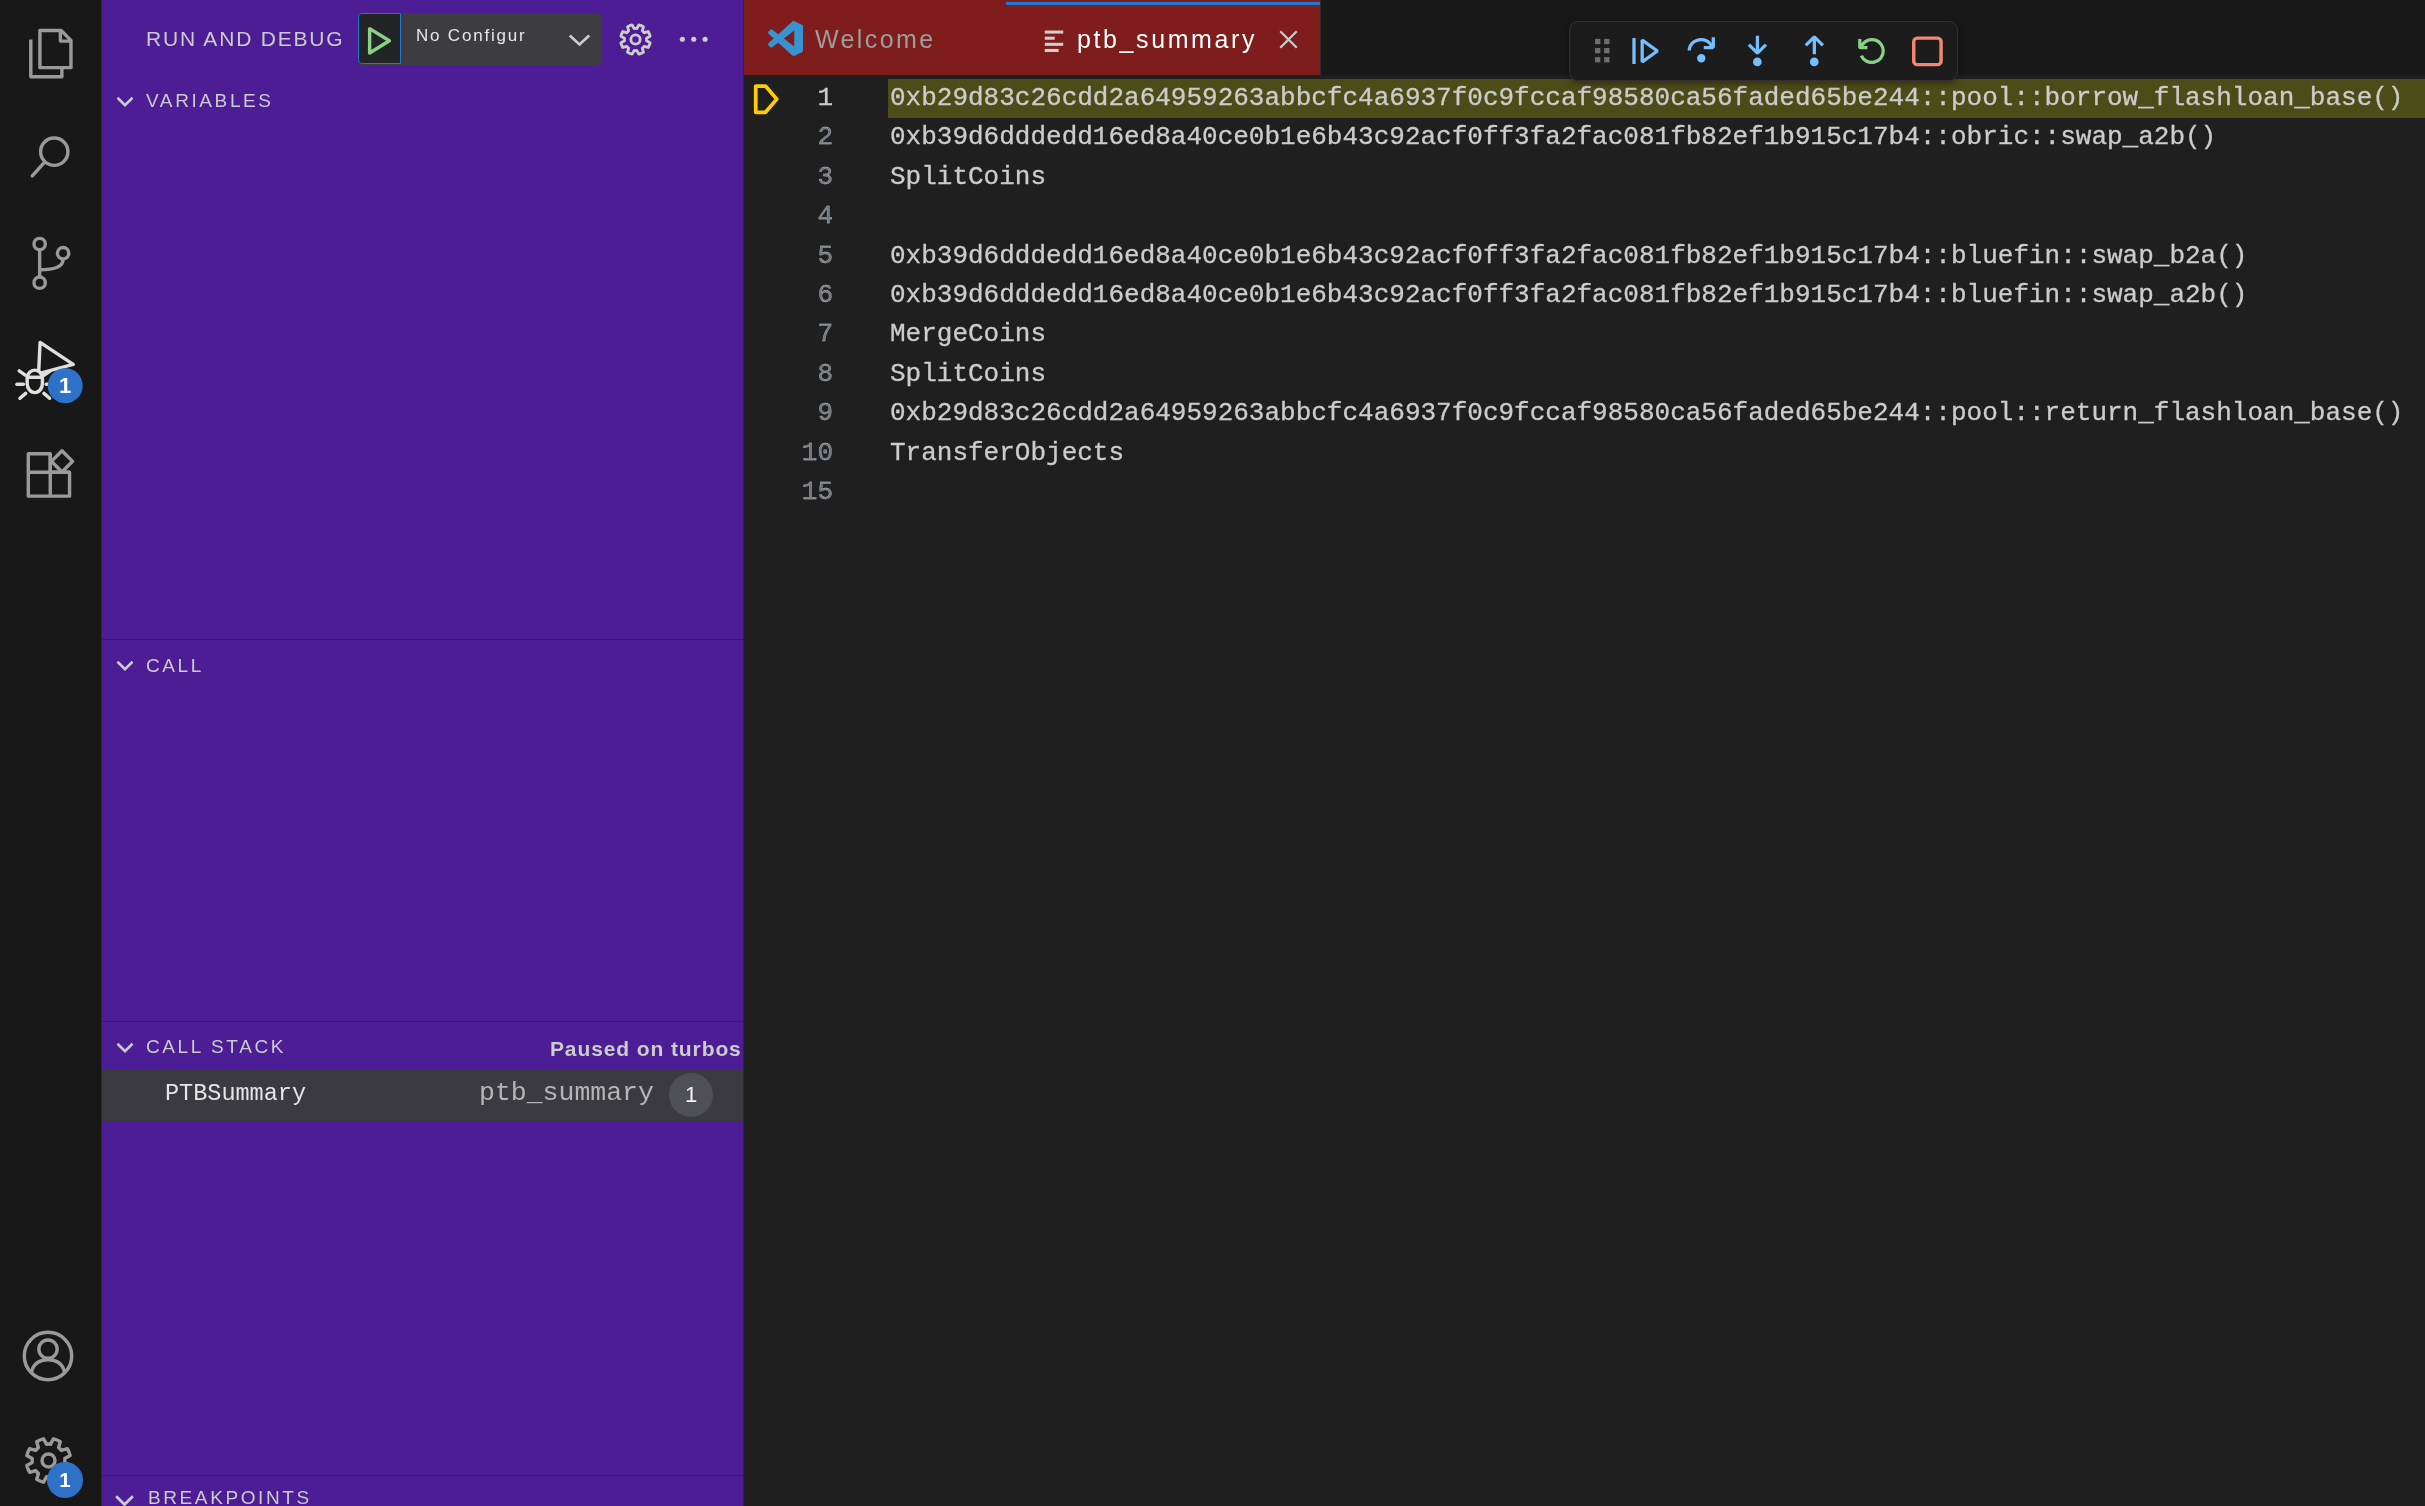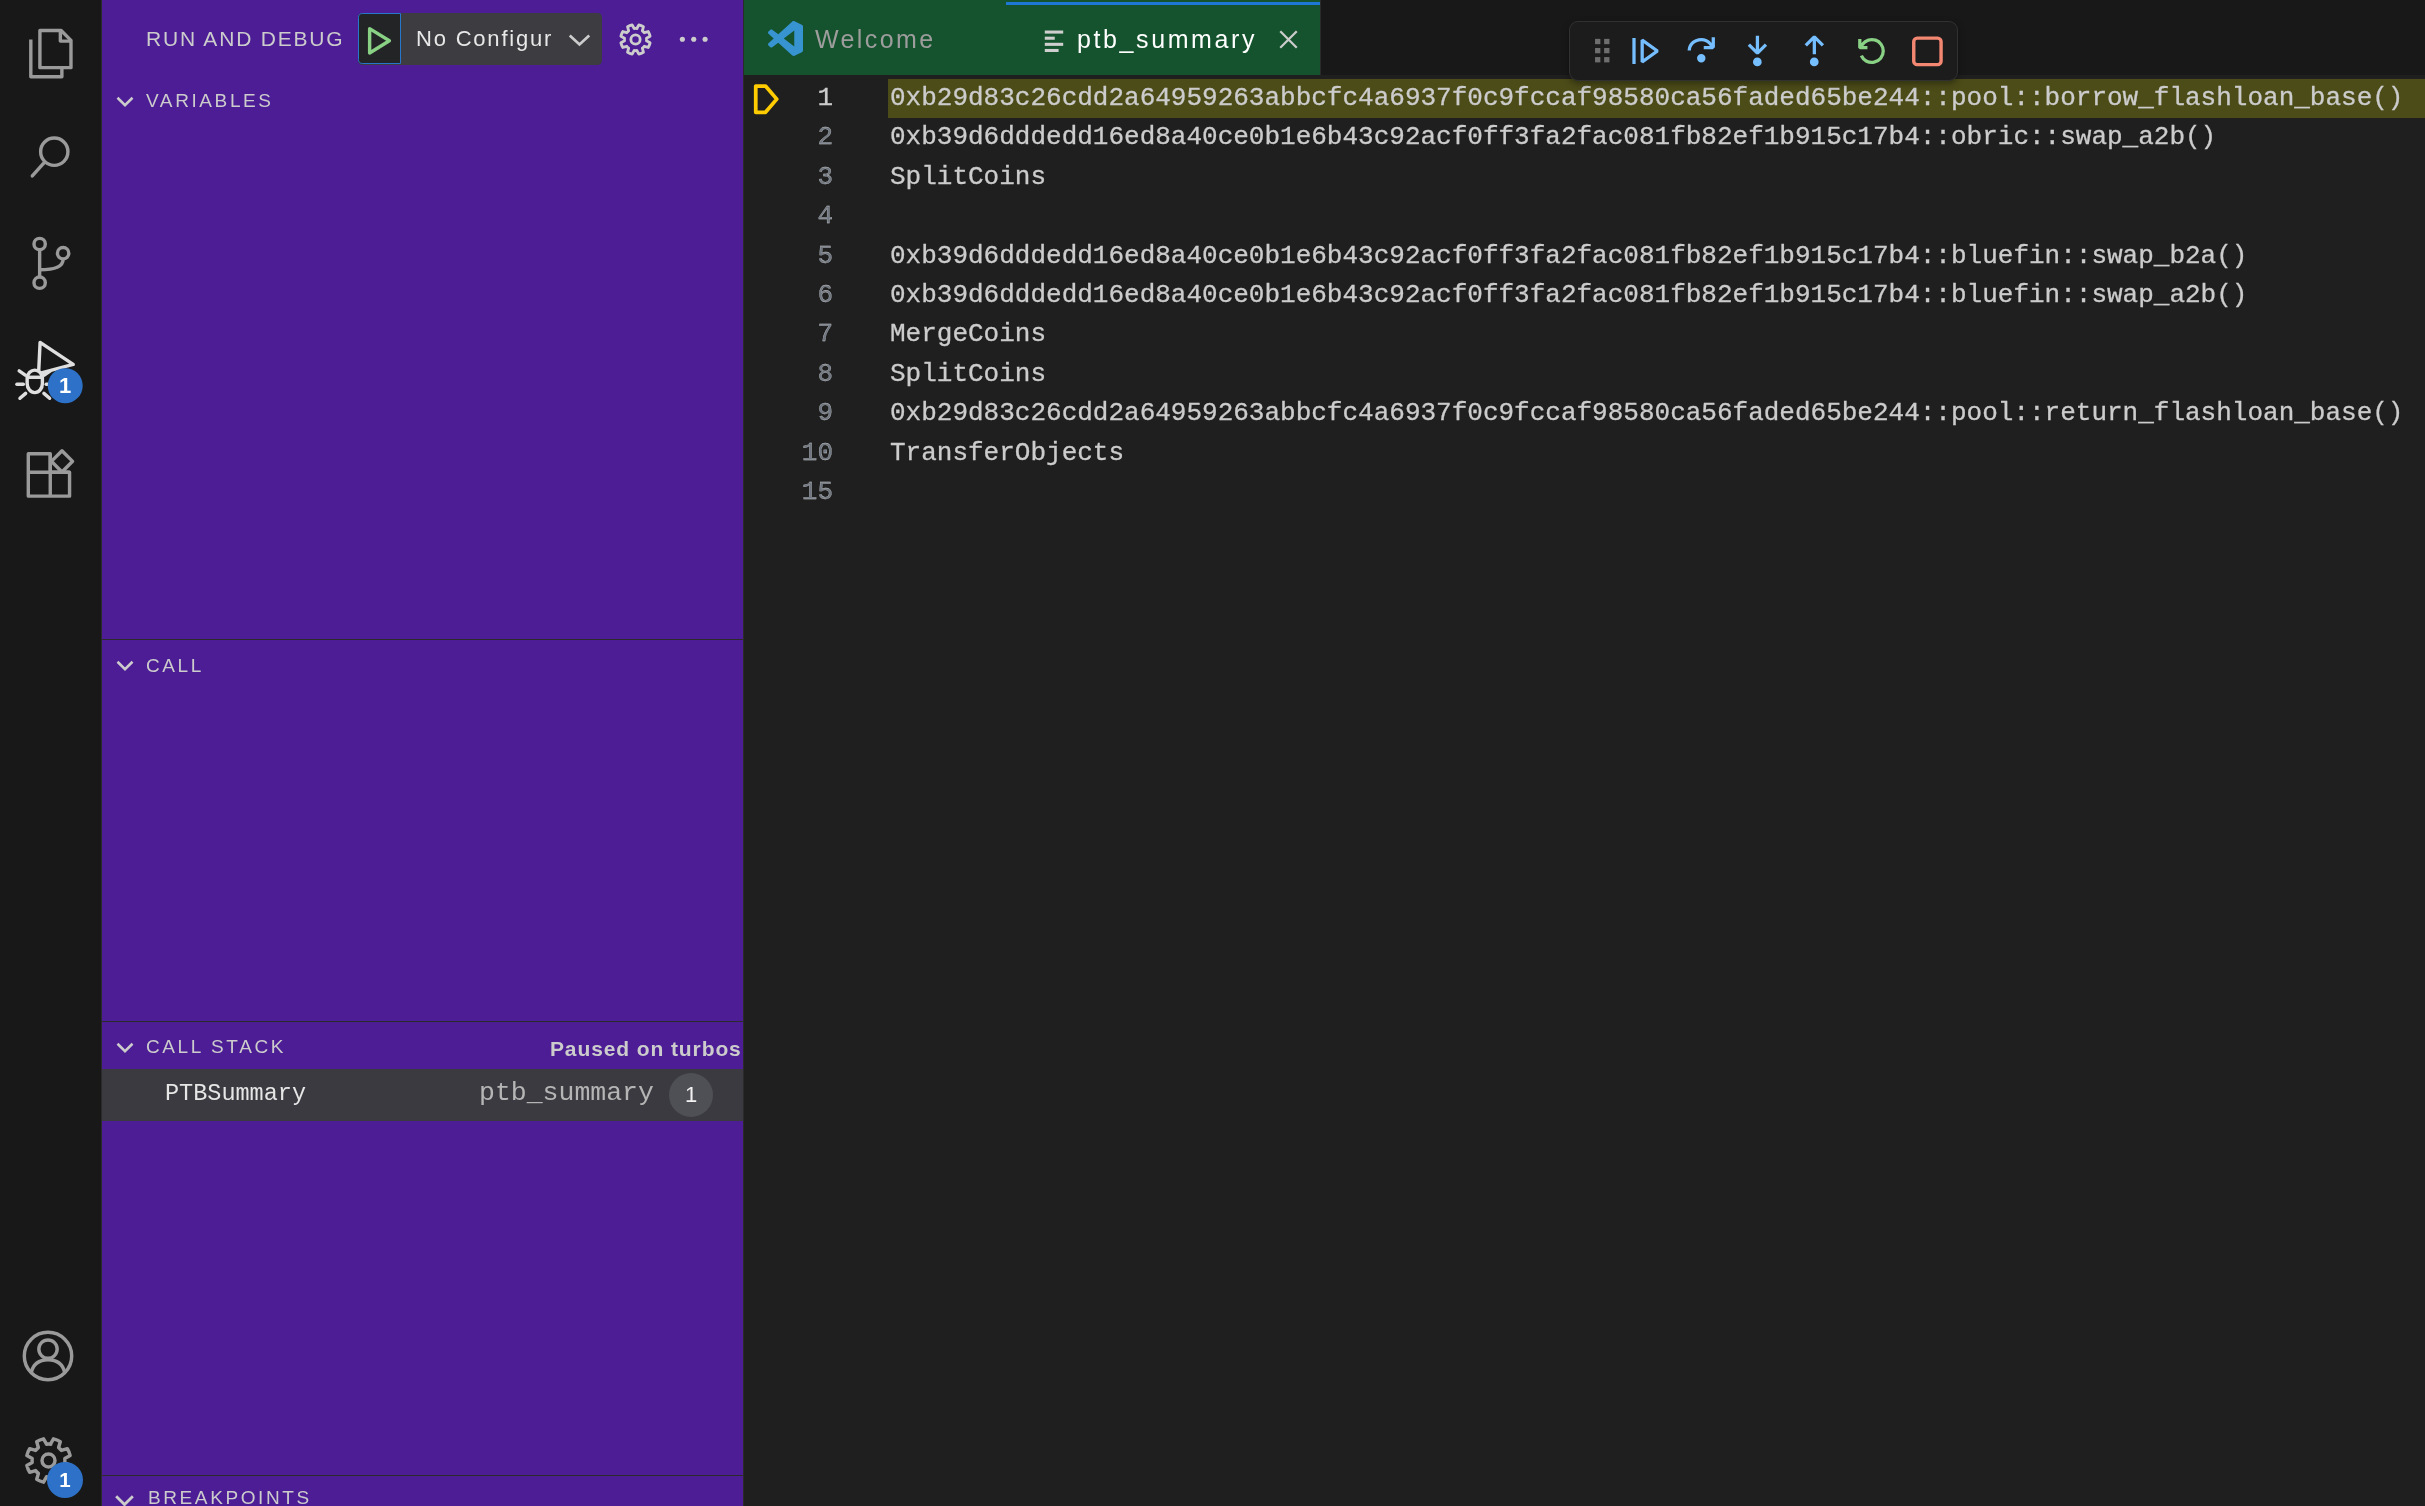--- a/index.html
+++ b/index.html
@@ -12,21 +12,21 @@
   .badge{position:absolute;background:#2d72c8;border-radius:50%;color:#fff;
          font-weight:700;text-align:center;}
   
   #sidebar{left:102px;top:0;width:642px;height:1506px;background:#4c1d95;}
   .vborder{width:0.8px;background:#2b2b2b;top:0;height:1506px;}
   .hsep{position:absolute;left:0;width:642px;height:0.8px;background:#2b2b2b;}
   .sechead{position:absolute;color:#cccccc;font-weight:400;font-size:19px;letter-spacing:2.6px;}
   .chev{position:absolute;}
   
   #tabstrip{left:744px;top:0;width:1682px;height:75px;background:#181818;}
-  .tab{position:absolute;top:0;height:75px;background:#14532d;text-decoration:underline;}
+  .tab{position:absolute;top:0;height:75px;background:#7f1d1d;text-decoration:underline;}
   
   #editor{left:744px;top:75px;width:1682px;height:1431px;background:#1f1f1f;}
   .codeline{position:absolute;left:0;width:1682px;height:39px;
             font-family:"Liberation Mono",monospace;font-size:26px;color:#cccccc;
             -webkit-text-stroke:0.3px #cccccc;}
   .num{position:absolute;left:0;width:89px;text-align:right;color:#6e7681;}
   .txt{position:absolute;left:146px;white-space:pre;}
 </style>
 </head>
 <body>
@@ -101,21 +101,21 @@
 <div class="abs" id="sidebar">
 
   <div class="abs" style="left:44px;top:26.5px;color:#cccccc;font-size:21px;letter-spacing:1.8px;">RUN AND DEBUG</div>
 
   <div class="abs" style="left:256px;top:13px;width:244px;height:52px;background:#3c3c41;border-radius:4.6px;"></div>
   <div class="abs" style="left:256px;top:13px;width:41px;height:49px;background:#232425;border:1.5px solid #2576cc;border-radius:4.6px 0 0 4.6px;">
     <svg width="41" height="49" viewBox="0 0 54 64">
         <path d="M14 19 L40 35 L14 51 Z" fill="none" stroke="#89d185" stroke-width="4.5" stroke-linejoin="round"></path>
       </svg>
   </div>
-  <div class="abs" style="left:314px;top:26px;color:#e8e8e8;font-size:22px;letter-spacing:1.8px;">No Configur</div>
+  <div class="abs" style="left:314px;top:26px;color:#e8e8e8;font-size:17px;letter-spacing:1.8px;">No Configur</div>
   <svg class="abs" style="left:464px;top:30px;" width="27" height="20" viewBox="0 0 36 26">
     <path d="M5 7 L18 19 L31 7" fill="none" stroke="#cccccc" stroke-width="3.6"></path>
   </svg>
 
   <svg class="abs" style="left:517px;top:23px;" width="33" height="33" viewBox="0 0 64 64">
     <path d="M34.6 10.7 L38.5 3.7 A29 29 0 0 1 47.4 7.4 L45.2 15.1 A21.5 21.5 0 0 1 48.9 18.8 L56.6 16.6 A29 29 0 0 1 60.3 25.5 L53.3 29.4 A21.5 21.5 0 0 1 53.3 34.6 L60.3 38.5 A29 29 0 0 1 56.6 47.4 L48.9 45.2 A21.5 21.5 0 0 1 45.2 48.9 L47.4 56.6 A29 29 0 0 1 38.5 60.3 L34.6 53.3 A21.5 21.5 0 0 1 29.4 53.3 L25.5 60.3 A29 29 0 0 1 16.6 56.6 L18.8 48.9 A21.5 21.5 0 0 1 15.1 45.2 L7.4 47.4 A29 29 0 0 1 3.7 38.5 L10.7 34.6 A21.5 21.5 0 0 1 10.7 29.4 L3.7 25.5 A29 29 0 0 1 7.4 16.6 L15.1 18.8 A21.5 21.5 0 0 1 18.8 15.1 L16.6 7.4 A29 29 0 0 1 25.5 3.7 L29.4 10.7 A21.5 21.5 0 0 1 35.0 10.7 Z" fill="none" stroke="#cccccc" stroke-width="5.5" stroke-linejoin="round"></path>
     <circle cx="32" cy="32" r="9" fill="none" stroke="#cccccc" stroke-width="5.5"></circle>
   </svg>
   <svg class="abs" style="left:575px;top:34px;" width="38" height="10.6" viewBox="0 0 50 14">
     <circle cx="7" cy="7" r="3.4" fill="#cccccc"></circle>

